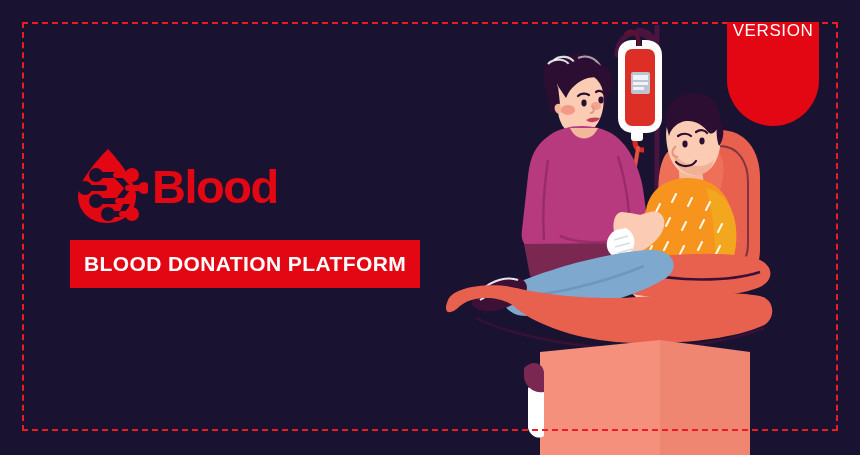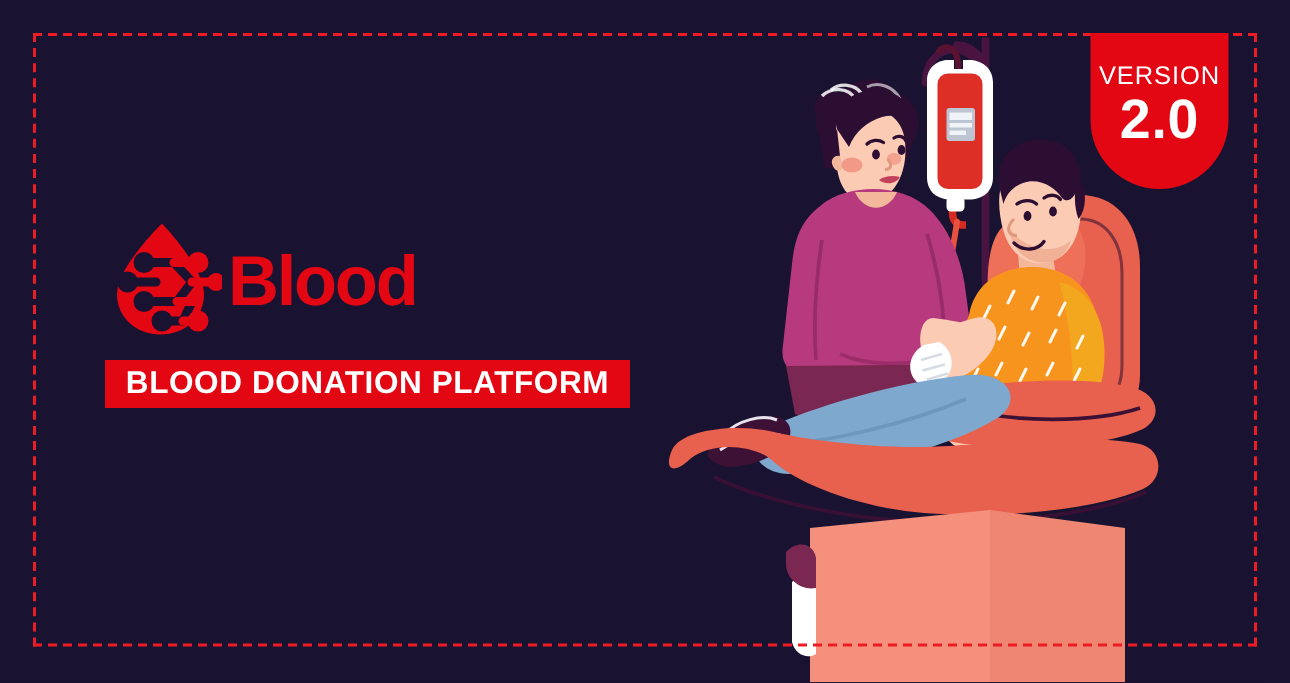--- a/index.html
+++ b/index.html
@@ -22,21 +22,21 @@
     z-index:40;
   }
   
   .version-badge{
     position:absolute;left:727px;top:22px;
     width:92px;height:104px;
     background:#E30613;
     border-radius:0 0 46px 46px;
     z-index:45;
     display:flex;flex-direction:column;
-    align-items:center;justify-content:center;
+    align-items:center;justify-content:space-between;
     padding-bottom:6px;box-sizing:border-box;
   }
   .version-label{
     color:#ffffff;font-size:17px;letter-spacing:.6px;
     line-height:1;font-weight:400;
   }
   .version-number{
     color:#ffffff;font-size:37px;font-weight:700;
     line-height:1.05;letter-spacing:.5px;margin-top:2px;
   }
@@ -51,21 +51,21 @@
   .logo-mark{width:78px;height:80px;flex:0 0 78px;margin-right:4px;}
   .wordmark{
     font-size:47px;font-weight:700;line-height:1;
     letter-spacing:-1.5px;white-space:nowrap;
     display:flex;align-items:baseline;
   }
   .word-blood{color:#E30613;}
   .word-lab{color:#ffffff;}
   .tagline{
     margin-top:8px;
-    width:350px;height:32px;
+    width:350px;height:48px;
     background:#E30613;
     display:flex;align-items:center;justify-content:center;
   }
   .tagline span{
     color:#ffffff;font-size:21px;font-weight:700;
     letter-spacing:.4px;
   }
   
   .illustration{
     position:absolute;left:420px;top:0;
@@ -321,18 +321,17 @@
         <span class="word-blood">Blood</span>
       </span>
     </div>
     <div class="tagline">
       <span>BLOOD DONATION PLATFORM</span>
     </div>
   </div>
 
   <div class="version-badge">
     <span class="version-label">VERSION</span>
-    <span class="version-number">2.0</span>
   </div>
 
   <div class="dashed-frame"></div>
 
 </div>
 
 </body></html>

